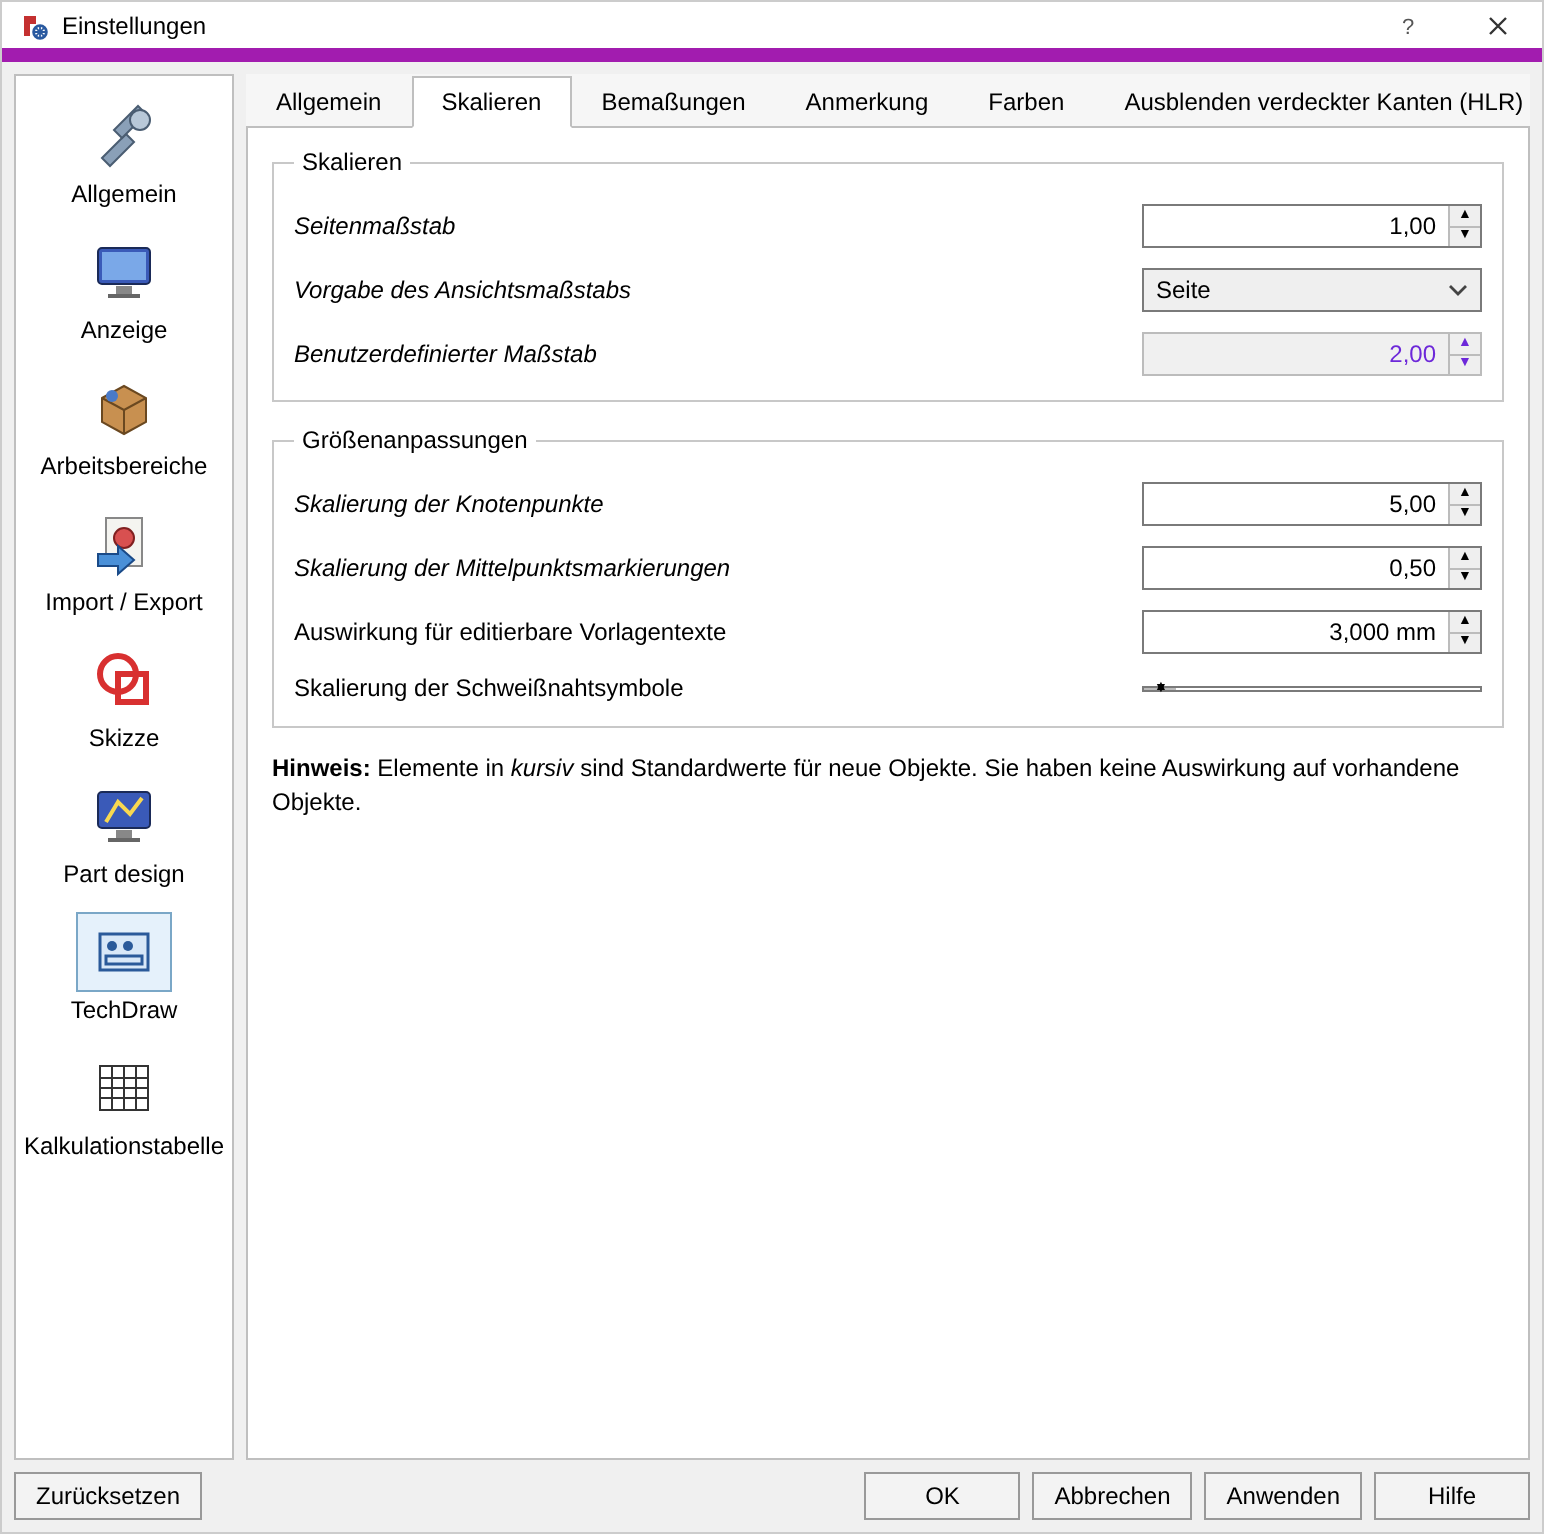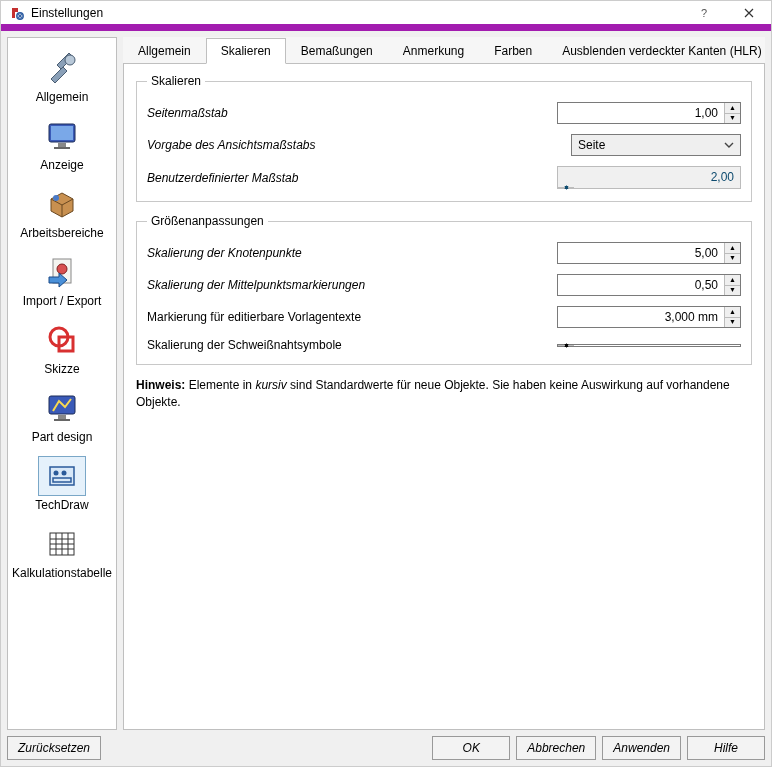--- a/index.html
+++ b/index.html
@@ -119,26 +119,26 @@
     display: flex;
     align-items: center;
     margin: 4px 0 10px 0;
   }
   .row:last-child { margin-bottom: 2px; }
   .row-label {
     flex: 1;
   }
   .italic { font-style: italic; }
   .spin {
-    width: 184px;
+    width: 170px;
     display: flex;
     border: 1px solid #7a7a7a;
     background: #fff;
   }
-  .spin.disabled { background: #f0f0f0; color: #0c4a6e; border-color: #bcbcbc; flex-direction: column;}
+  .spin.disabled { background: #f0f0f0; color: #6d28d9; border-color: #bcbcbc;}
   .spin-input {
     flex: 1;
     text-align: right;
     padding: 2px 6px 2px 4px;
     line-height: 16px;
   }
   .spin-btns {
     width: 16px;
     display: flex;
     flex-direction: column;
@@ -172,21 +172,20 @@
   }
   .footer-spacer { flex: 1; }
   .btn {
     min-width: 78px;
     height: 24px;
     border: 1px solid #999;
     background: #f3f3f3;
     display: flex; align-items: center; justify-content: center;
     padding: 0 10px;
     cursor: default;
-    font-style: italic;
   }
   
   svg { display: block; }
 </style>
 </head>
 <body>
 
 <div class="window">
 
   <div class="titlebar">
@@ -373,21 +372,21 @@
             <div class="spin">
               <div class="spin-input">0,50</div>
               <div class="spin-btns">
                 <div class="spin-btn">▲</div>
                 <div class="spin-btn">▼</div>
               </div>
             </div>
           </div>
 
           <div class="row">
-            <div class="row-label">Markierung für editierbare Vorlagentexte</div>
+            <div class="row-label">Auswirkung für editierbare Vorlagentexte</div>
             <div class="spin">
               <div class="spin-input">3,000 mm</div>
               <div class="spin-btns">
                 <div class="spin-btn">▲</div>
                 <div class="spin-btn">▼</div>
               </div>
             </div>
           </div>
 
           <div class="row">

